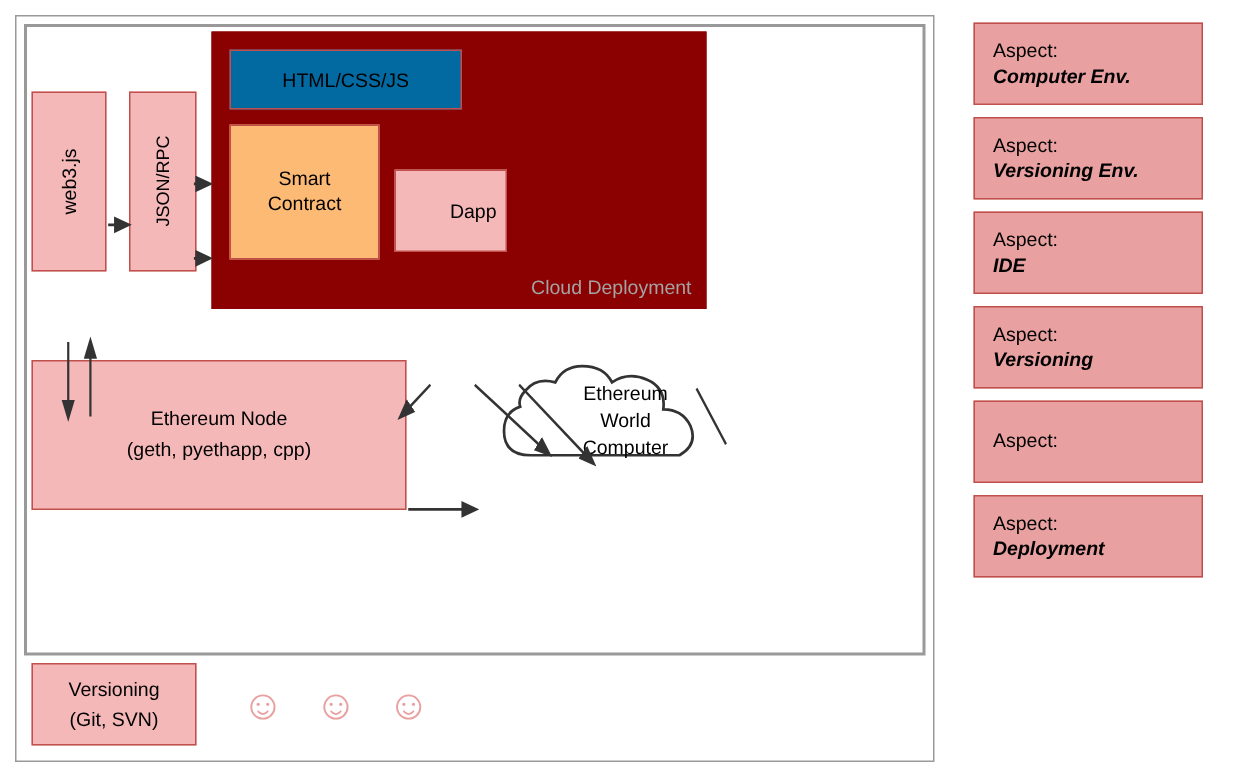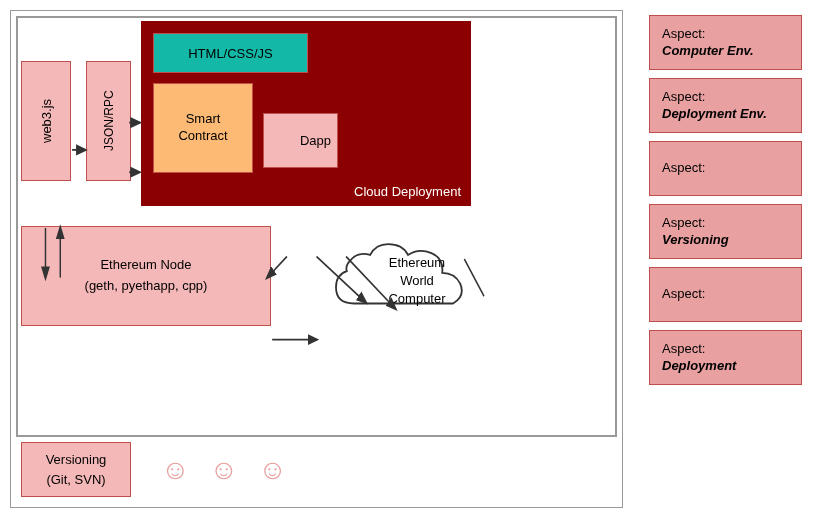--- a/index.html
+++ b/index.html
@@ -38,33 +38,33 @@
       width: 330px;
       height: 185px;
       background: #8B0000;
       border: 2px solid #8B0000;
     }
 
     .cloud-deployment-label {
       position: absolute;
       bottom: 5px;
       right: 8px;
-      color: #ffffff;
+      color: #a3a3a3;
       font-size: 13px;
       text-align: right;
     }
 
     
     .html-box {
       position: absolute;
       top: 10px;
       left: 10px;
       width: 155px;
       height: 40px;
-      background: #14b8a6;
+      background: #0369a1;
       border: 1px solid #c0504d;
       display: flex;
       align-items: center;
       justify-content: center;
       font-size: 13px;
     }
 
     
     .smart-contract-box {
       position: absolute;
@@ -130,21 +130,21 @@
       justify-content: center;
       writing-mode: vertical-rl;
       text-orientation: mixed;
       transform: rotate(180deg);
       font-size: 12px;
     }
 
     
     .ethereum-node-box {
       position: absolute;
-      top: 215px;
+      top: 229px;
       left: 10px;
       width: 250px;
       height: 100px;
       background: #f5b8b8;
       border: 1px solid #c0504d;
       display: flex;
       align-items: center;
       justify-content: center;
       text-align: center;
       font-size: 13px;
@@ -372,24 +372,25 @@
 
   </div>
 
   <div class="sidebar">
     <div class="aspect-item">
       <span class="aspect-label">Aspect:</span>
       <span class="aspect-value">Computer Env.</span>
     </div>
     <div class="aspect-item">
       <span class="aspect-label">Aspect:</span>
-      <span class="aspect-value">Deployment Env.</span>
-    </div>
-    <div class="aspect-item">
-      <span class="aspect-label">Aspect:</span>
+      <span class="aspect-value">Versioning Env.</span>
+    </div>
+    <div class="aspect-item">
+      <span class="aspect-label">Aspect:</span>
+      <span class="aspect-value">IDE</span>
     </div>
     <div class="aspect-item">
       <span class="aspect-label">Aspect:</span>
       <span class="aspect-value">Versioning</span>
     </div>
     <div class="aspect-item">
       <span class="aspect-label">Aspect:</span>
     </div>
     <div class="aspect-item">
       <span class="aspect-label">Aspect:</span>

